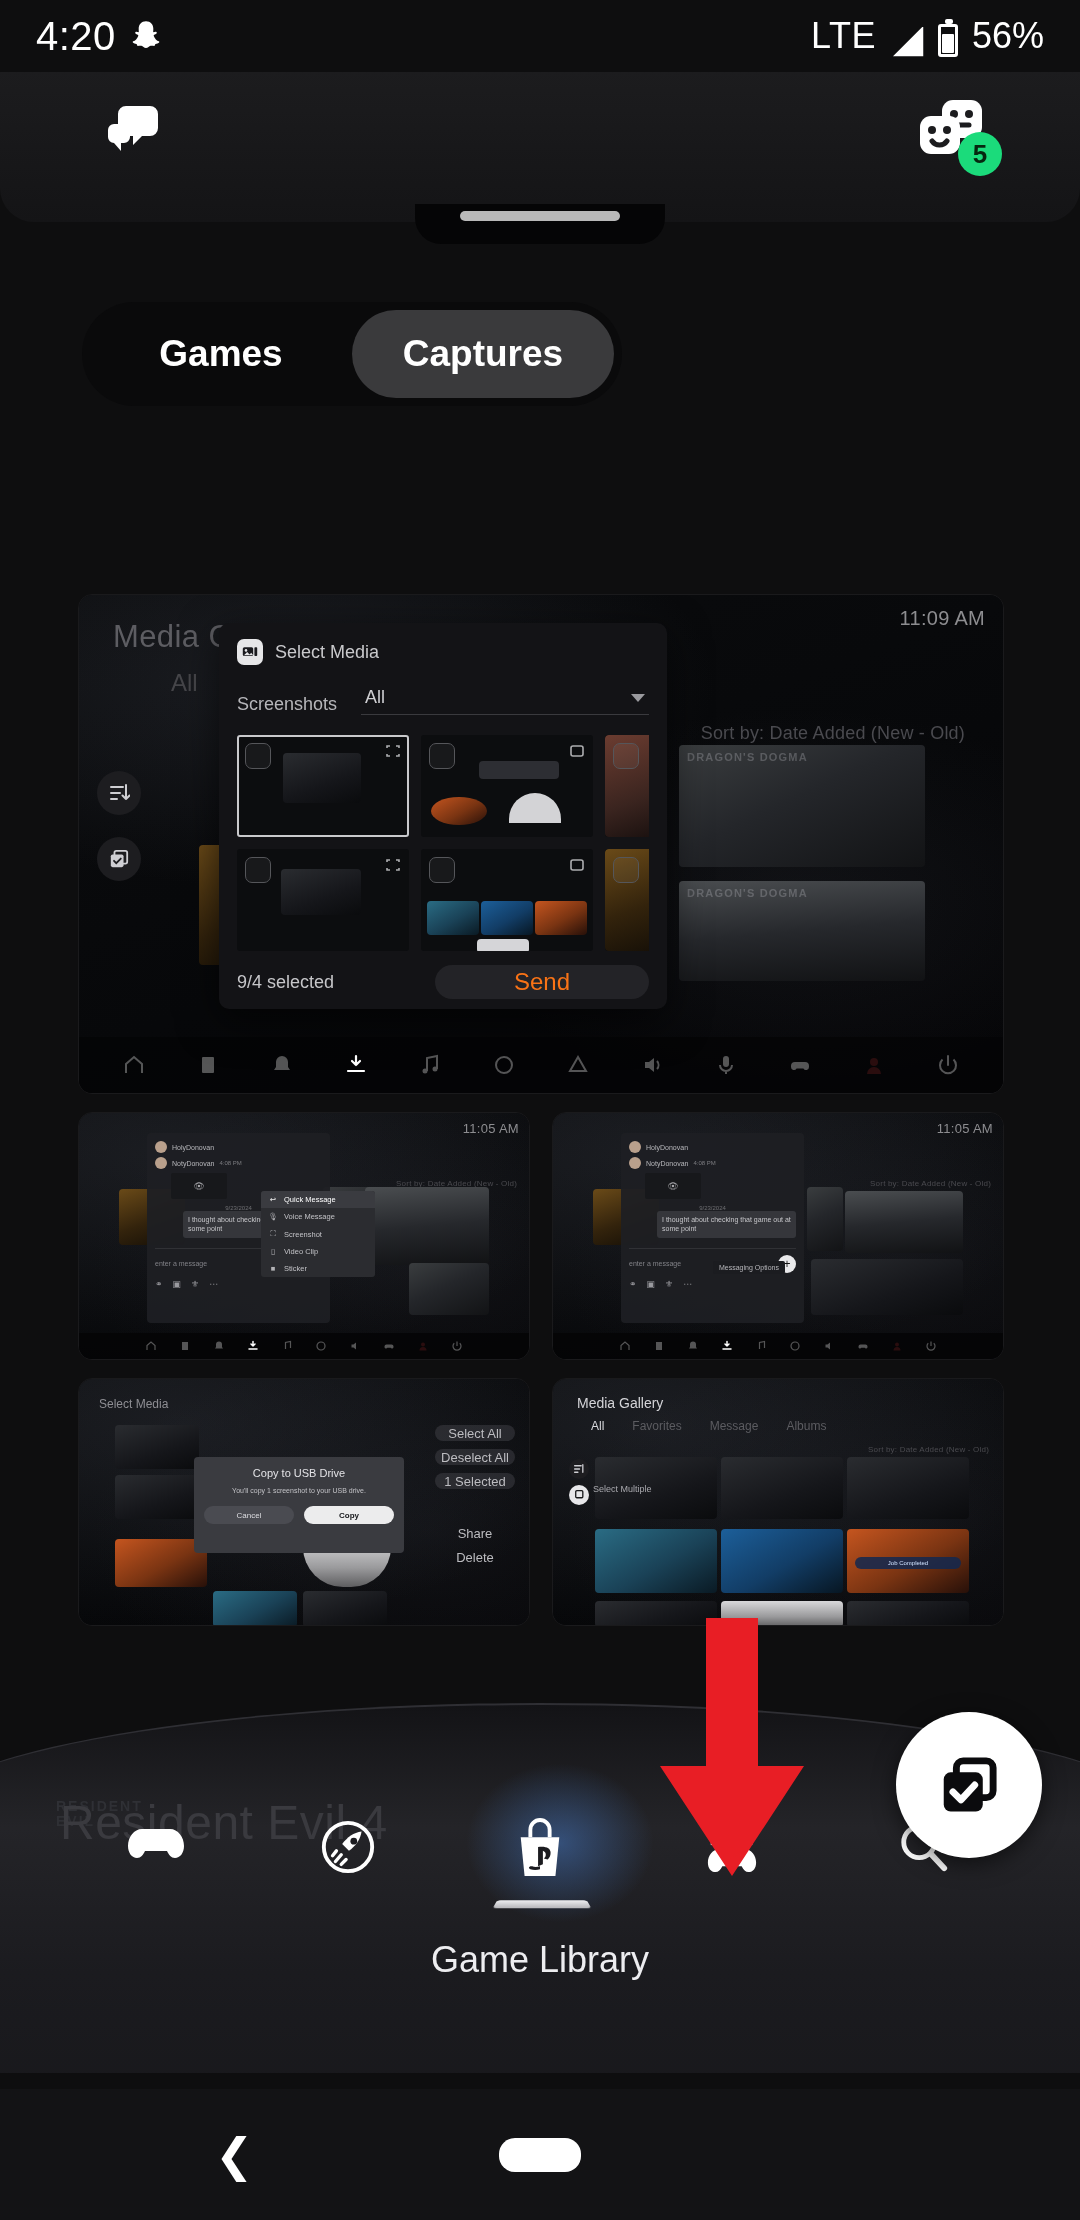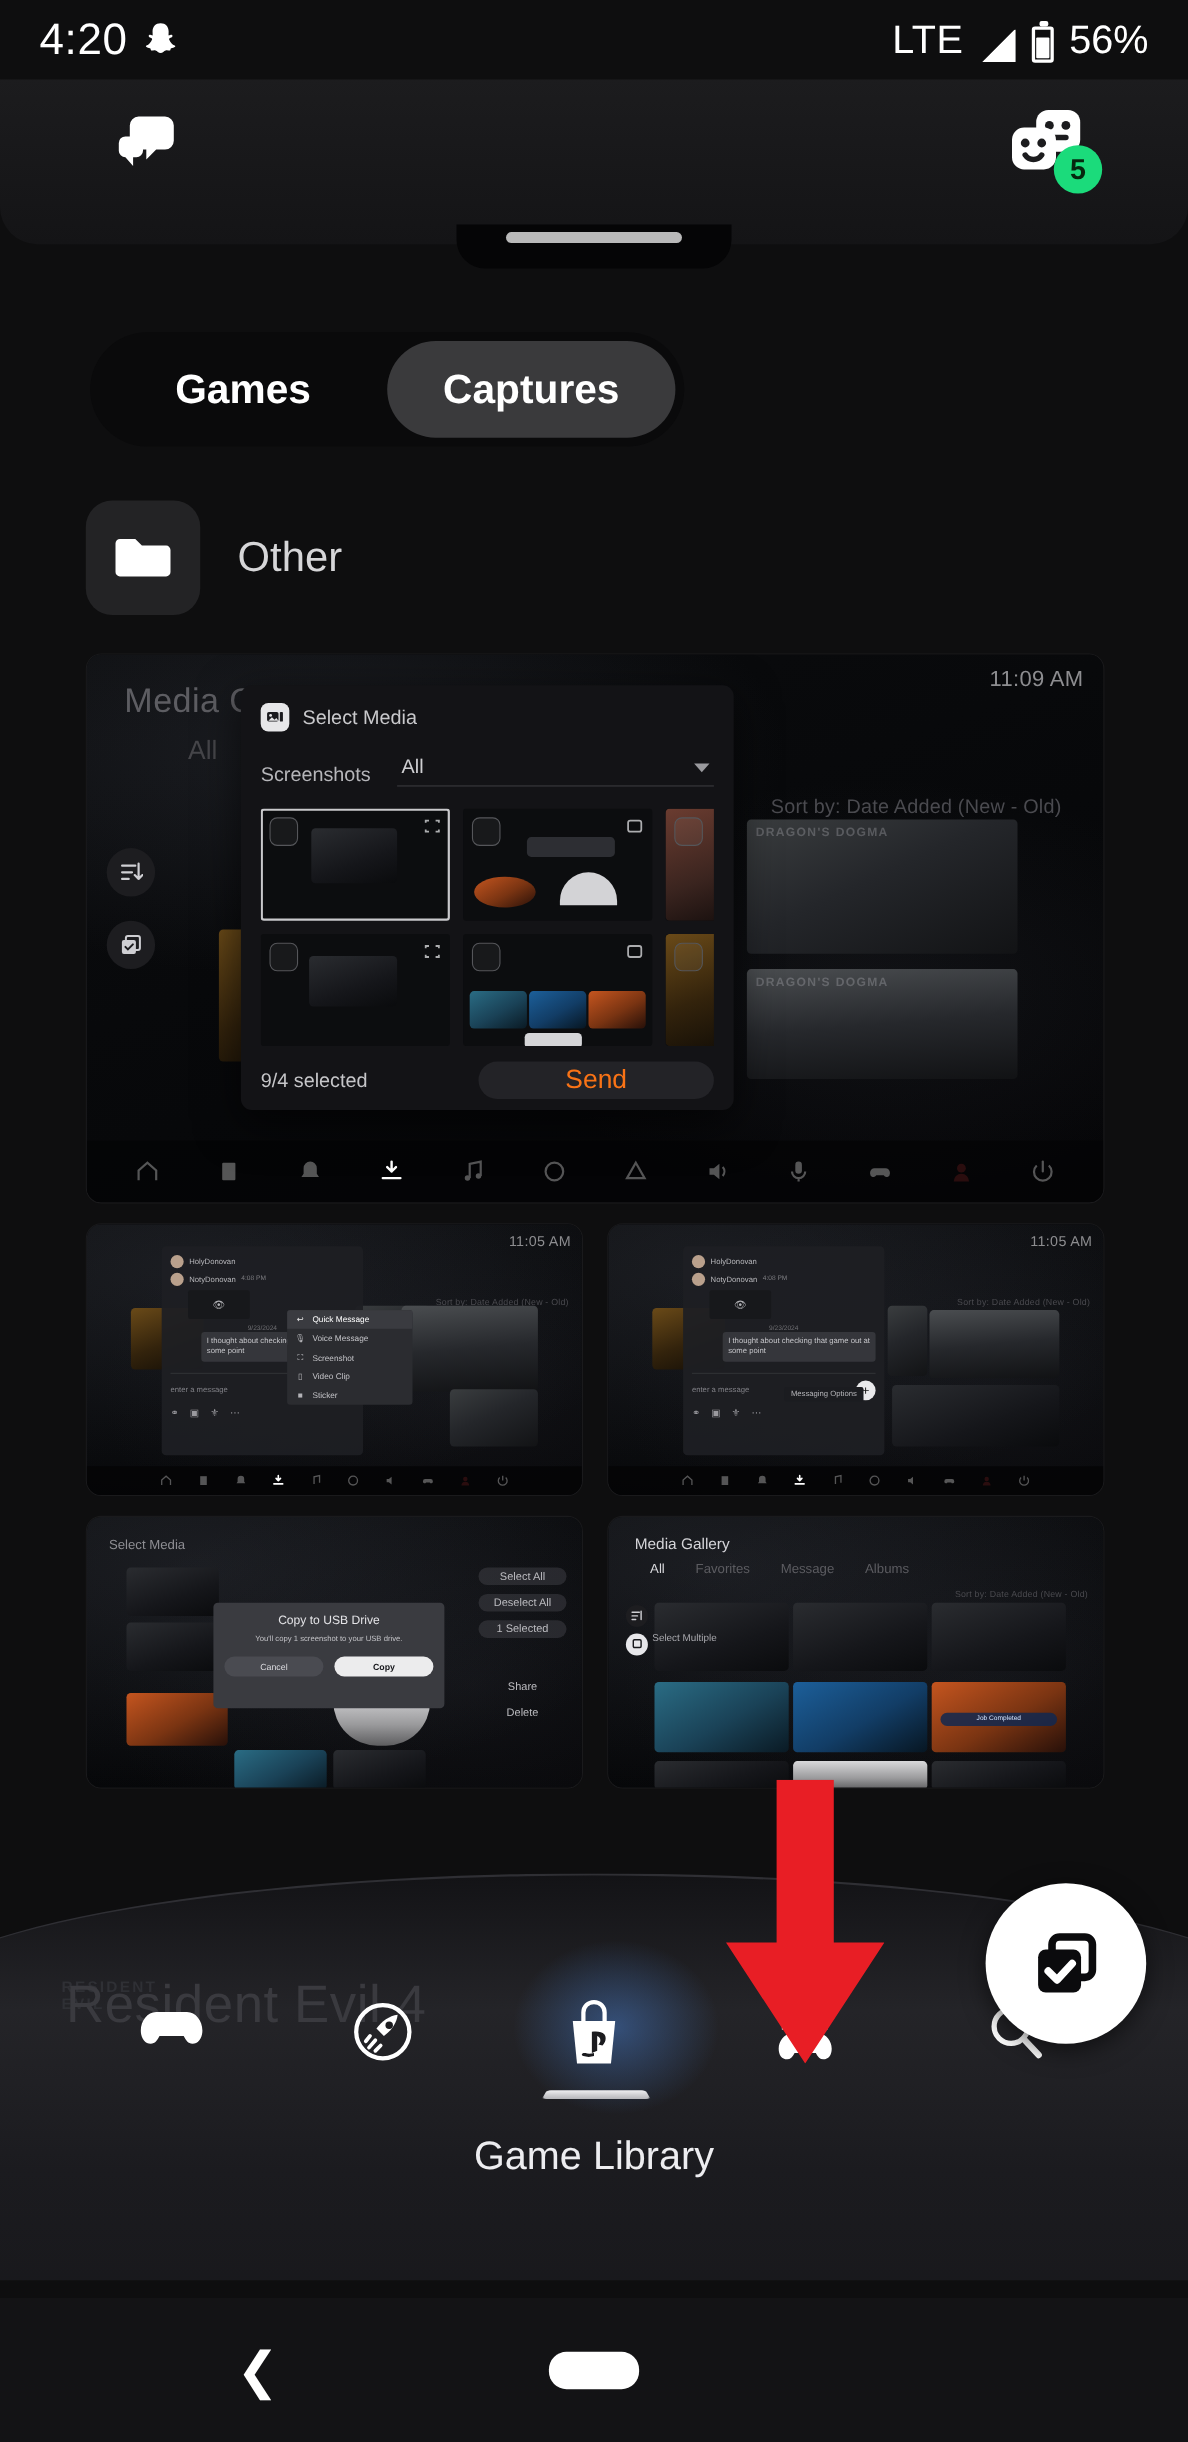--- a/index.html
+++ b/index.html
@@ -184,21 +184,21 @@
     display:flex; flex-direction:column; align-items:center;
   }
   .usb-t{ color:#e3e3e6; font-size:11px; }
   .usb-b{ color:#c2c2c6; font-size:7px; margin-top:8px; text-align:center;}
   .usb-btns{ display:flex; gap:10px; margin-top:12px; }
   .usb-btn{ width:90px;height:18px;border-radius:9px; display:flex;align-items:center;justify-content:center; font-size:8px;}
   .usb-btn.cancel{ background:#4a4b51; color:#dcdce0; }
   .usb-btn.copy{ background:#ececed; color:#15161a; font-weight:700;}
   .sm-title{ position:absolute; left:20px; top:18px; color:#8e8e93; font-size:12px; z-index:6;}
   .side-menu{ position:absolute; right:14px; top:46px; width:80px; z-index:6; display:flex; flex-direction:column; gap:8px;}
-  .sm-item{ height:16px; border-radius:8px; background:rgba(70,71,77,.45); color:#bcbcc0; font-size:10px; display:flex; align-items:center; justify-content:center;}
+  .sm-item{ height:16px; border-radius:8px; background:rgba(70,71,77,.45); color:#bcbcc0; font-size:13px; display:flex; align-items:center; justify-content:center;}
   .sm-item.plain{ background:none; }
 
   
   .mg-tabs{ position:absolute; left:38px; top:40px; display:flex; gap:28px; z-index:6;}
   .mg-tab{ color:#5c5c61; font-size:12px;}
   .mg-tab.on{ color:#d9d9dd; }
   .mg-tip{ position:absolute; left:40px; top:105px; color:#a9a9ae; font-size:9px; z-index:7;}
 
   
   .arrow{ position:absolute; left:660px; top:1618px; width:144px; height:258px; z-index:60; }
@@ -302,28 +302,20 @@
     </span>
   </div>
   <div class="notch-dip"></div>
   <div class="notch"></div>
 
   <div class="seg">
     <div class="seg-item">Games</div>
     <div class="seg-item active">Captures</div>
   </div>
 
-  <div class="folder-row">
-    <div class="folder-tile">
-      <svg viewBox="0 0 54 42" width="54" height="42">
-          <path fill="#fff" d="M2 8a4 4 0 0 1 4-4h14l6 6h22a4 4 0 0 1 4 4v20a4 4 0 0 1-4 4H6a4 4 0 0 1-4-4z"></path>
-        </svg>
-    </div>
-    <div class="folder-label">Other</div>
-  </div>
 
   <div class="grid">
 
     <div class="card big">
       <div class="ps-bg"></div>
       <div class="mg-title">Media Gallery</div>
       <div class="mg-sub">All</div>
       <div class="mg-sort">Sort by: Date Added (New - Old)</div>
 
       <div class="mg-rail">

